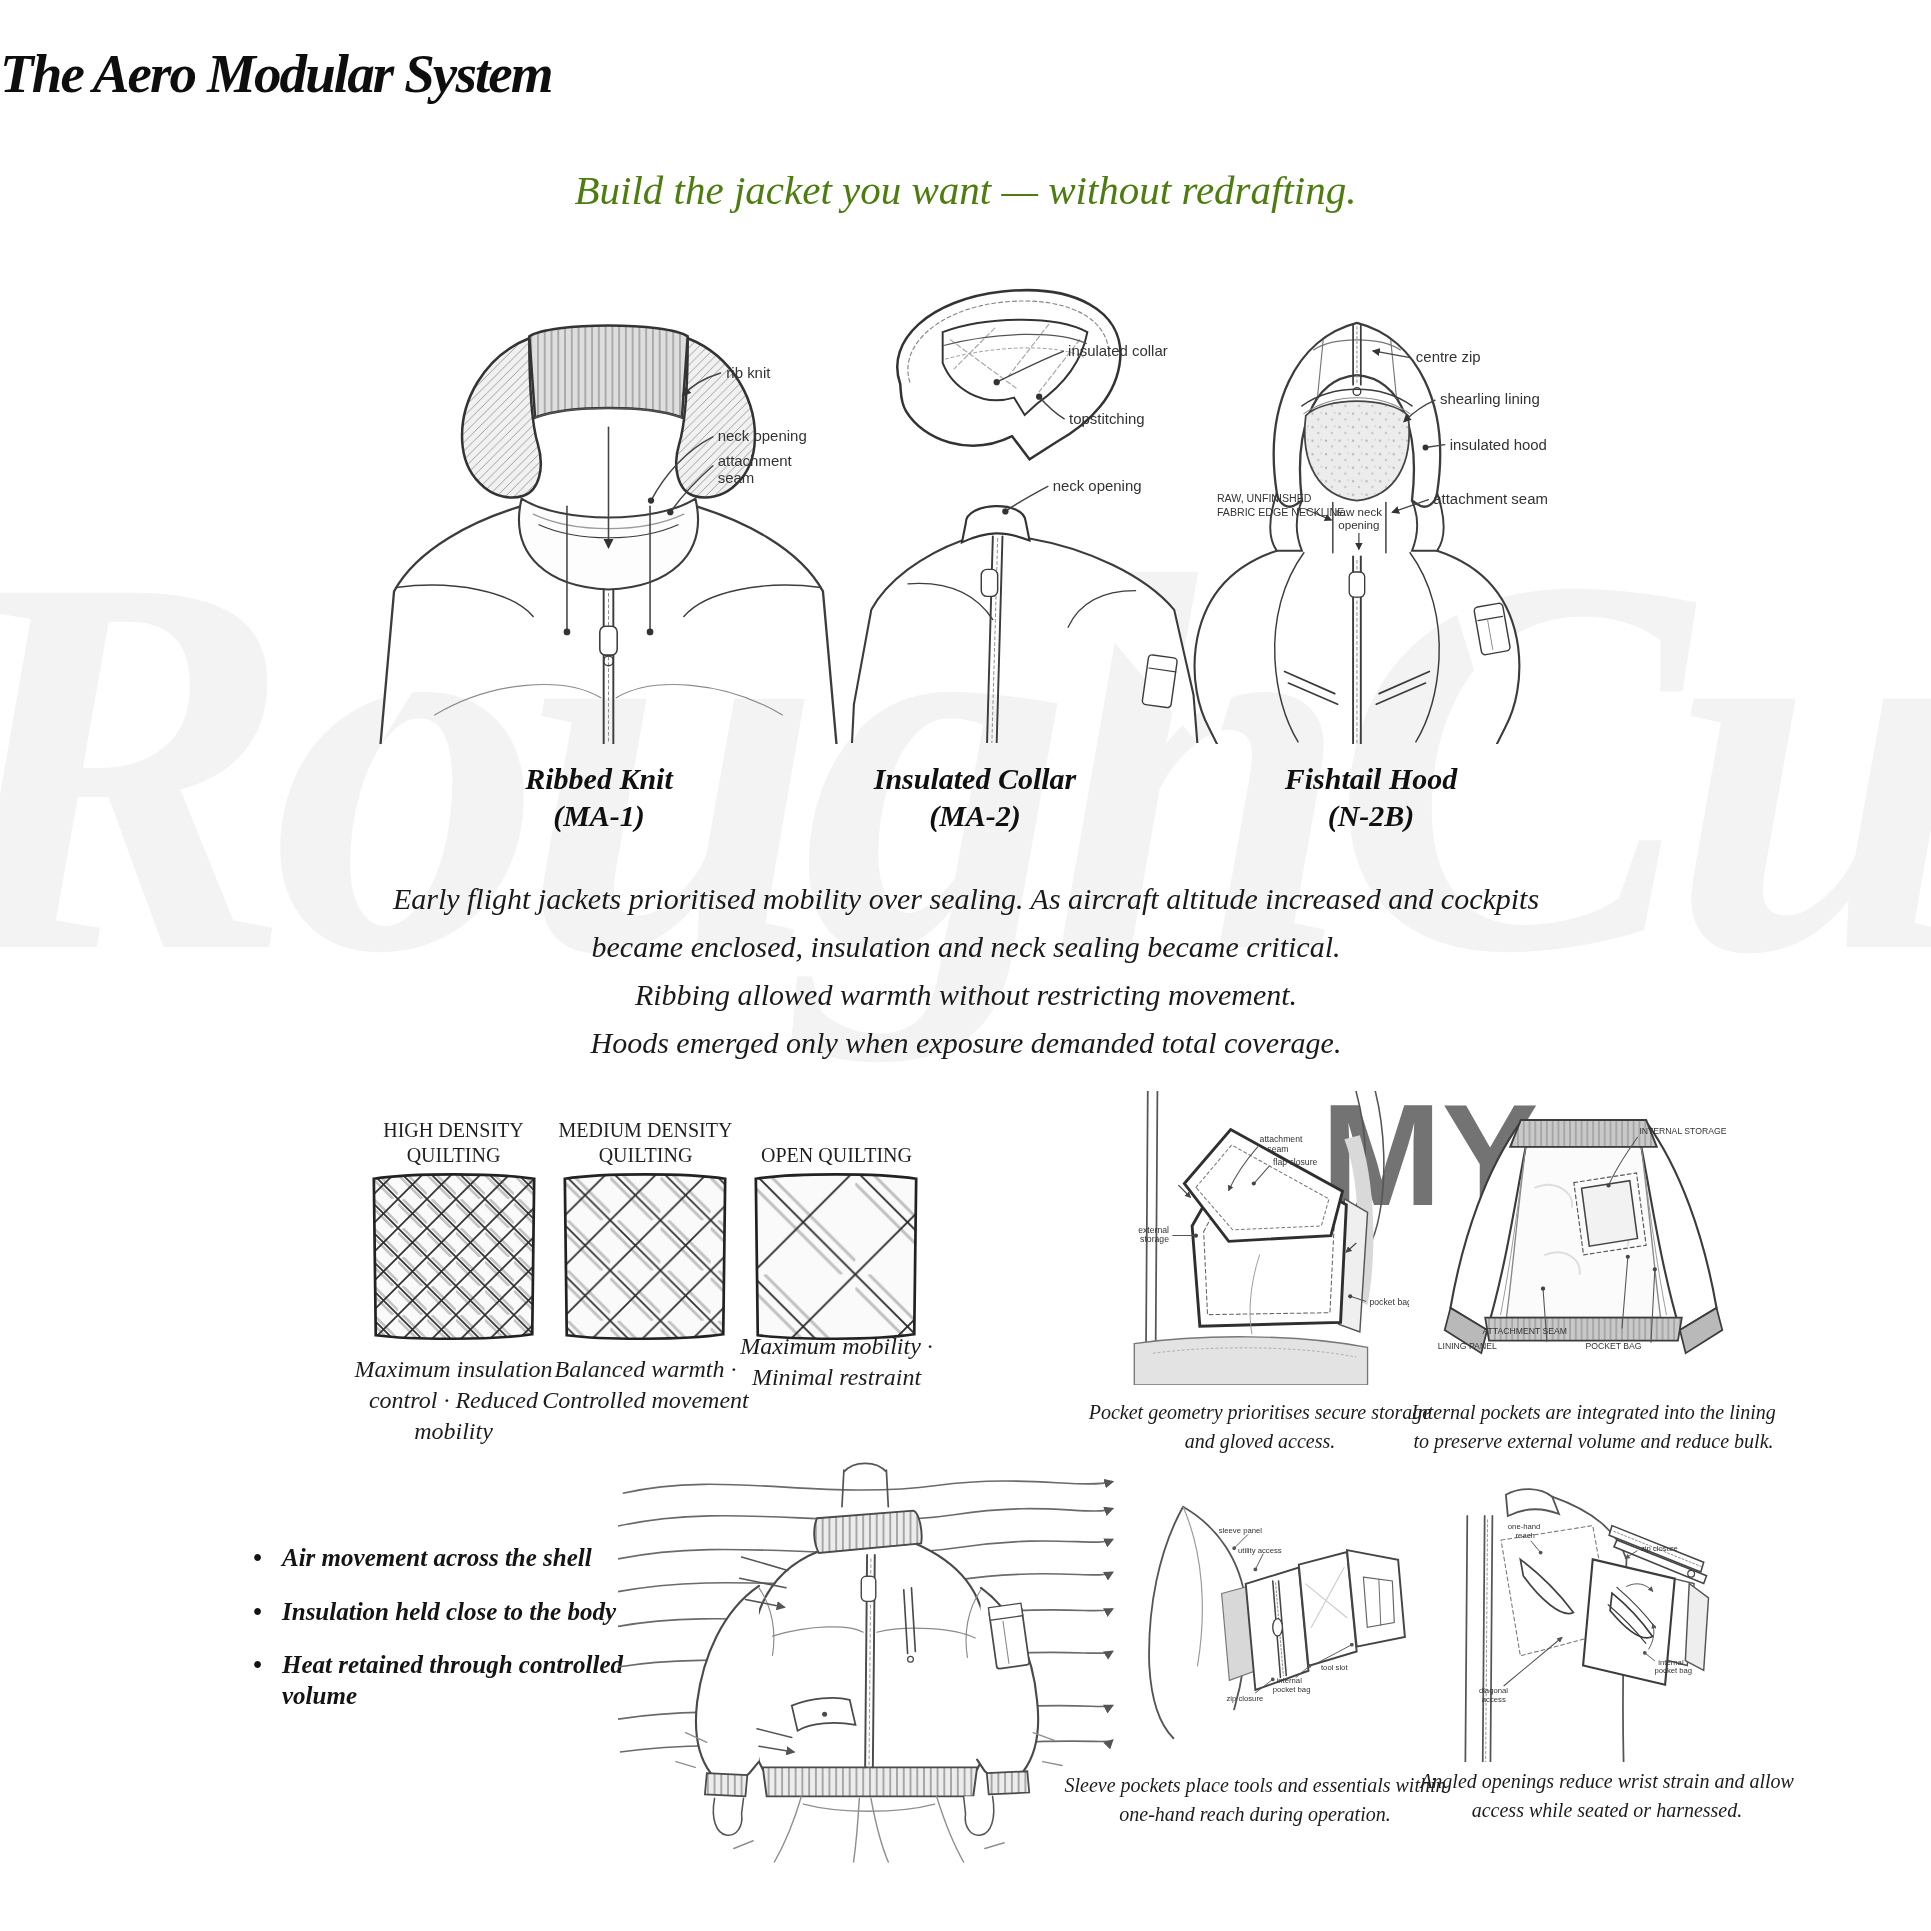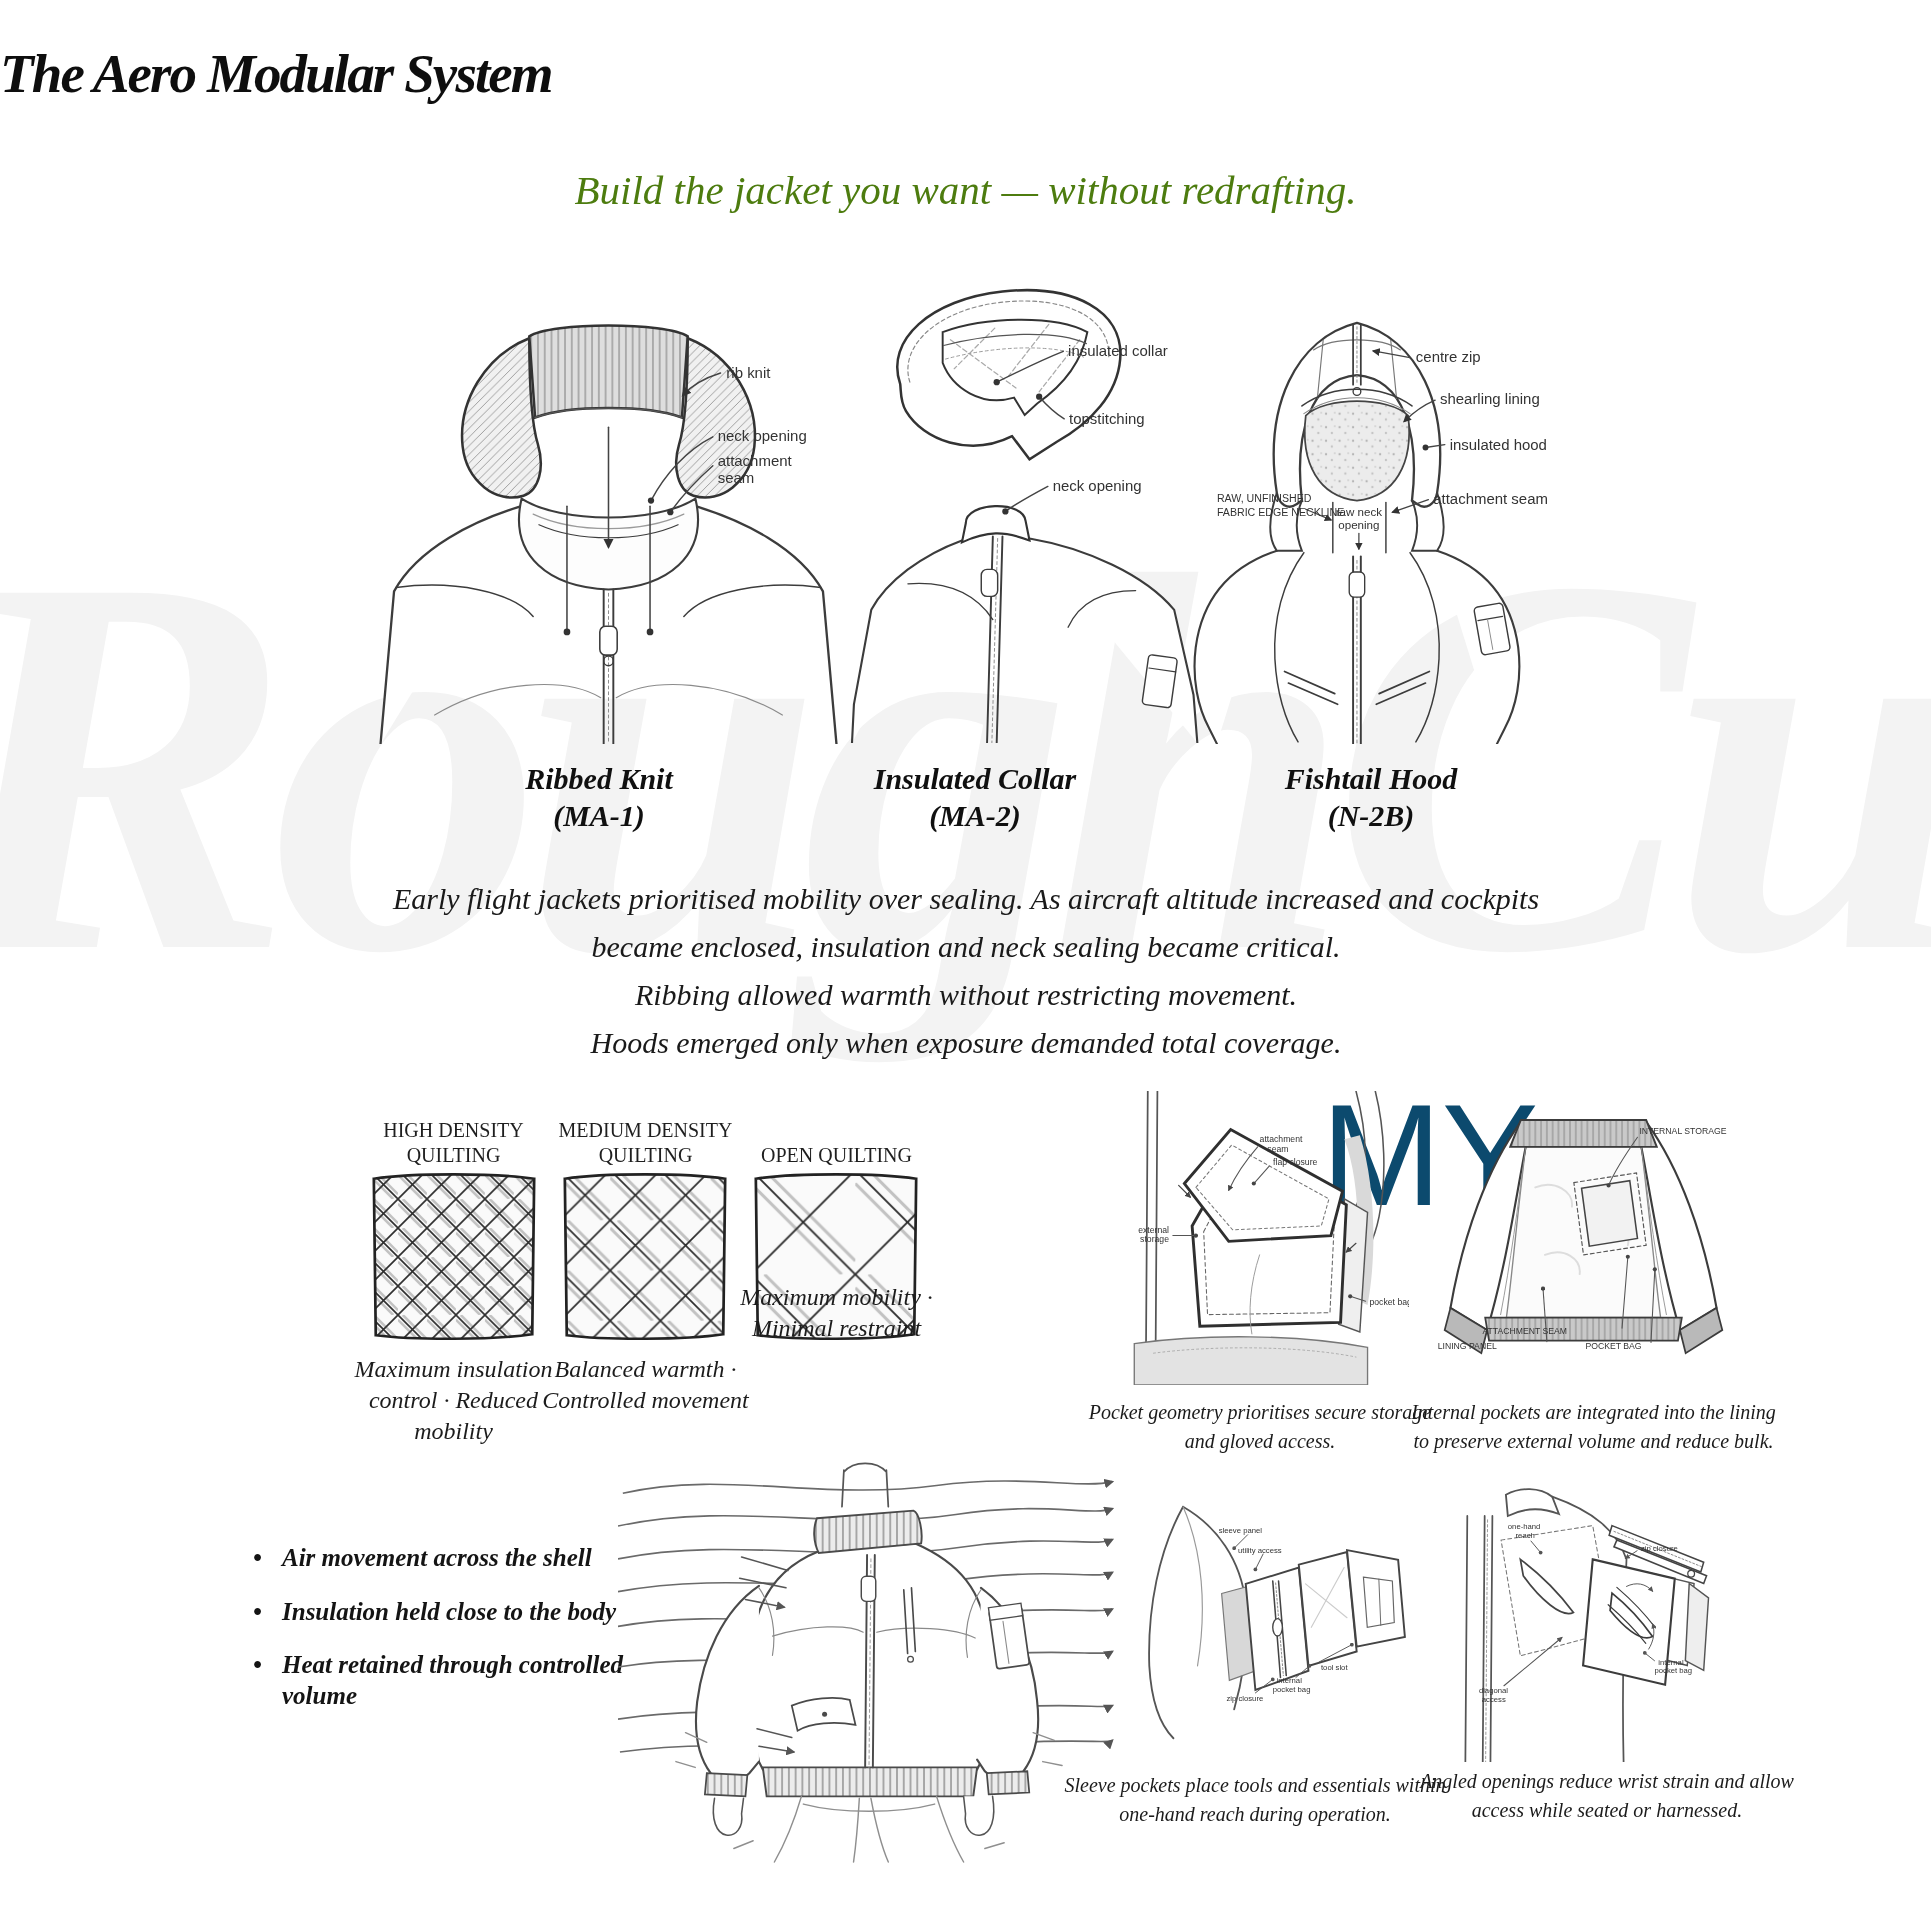--- a/index.html
+++ b/index.html
@@ -4,21 +4,21 @@
 <style>
   *{margin:0;padding:0;box-sizing:border-box}
   html,body{background:#fff}
   body{width:1931px;height:1931px;position:relative;overflow:hidden;
        font-family:"Liberation Serif",serif;color:#161616}
   .abs{position:absolute;z-index:2}
   .wm{position:absolute;z-index:0;font-style:italic;font-weight:700;
       font-size:541px;letter-spacing:-21px;color:#f3f3f3;white-space:nowrap;
       left:-68px;top:454px;user-select:none}
   .wm-sub{position:absolute;z-index:0;font-family:"Liberation Sans",sans-serif;
-      font-weight:400;font-size:145px;color:#0c4a6e;left:1321px;top:1072px}
+      font-weight:700;font-size:145px;color:#737373;left:1321px;top:1072px}
   .title{left:0;top:42px;width:1931px;font-style:italic;
       font-weight:700;font-size:55px;letter-spacing:-1.9px;color:#0e0e0e}
   .subtitle{left:0;top:166px;width:1931px;text-align:center;font-style:italic;
       font-size:41px;color:#4d7c0f}
   .mod-cap{width:406px;text-align:center;font-style:italic;font-weight:700;
       font-size:30px;line-height:1.22;color:#101010}
   .history{left:290px;top:875px;width:1352px;text-align:center;font-style:italic;
       font-size:30px;line-height:1.6;color:#1a1a1a}
   .qhead{width:203px;height:56px;display:flex;align-items:flex-end;justify-content:center;
       font-family:Liberation Serif, serif;font-size:20px;line-height:1.25;
@@ -254,21 +254,21 @@
   <path d="M0,14 L94,108 M14,0 L108,94" stroke="#c2c2c2" stroke-width="3.2" fill="none"></path>
   <path d="M0,0 L108,108 M108,0 L0,108" stroke="#2e2e2e" stroke-width="2" fill="none"></path>
  </pattern>
       </defs>
  <path d="M5,9 C45,3 131,3 171,9 L169,170 C130,176 46,176 7,171 Z" fill="url(#q3)" stroke="#222" stroke-width="2.8"></path>
 </svg>
 </div>
 
 <div class="abs qcap" style="left:350px;top:1354px">Maximum insulation control · Reduced mobility</div>
 <div class="abs qcap" style="left:542px;top:1354px">Balanced warmth · Controlled movement</div>
-<div class="abs qcap" style="left:733px;top:1282px">Maximum mobility · Minimal restraint</div>
+<div class="abs qcap" style="left:733px;top:1331px">Maximum mobility · Minimal restraint</div>
 
 <div class="abs" style="left:1115px;top:1091px">
 <svg width="294" height="294" viewBox="0 0 305 305">
  <defs>
   <marker id="p1a" viewBox="0 0 10 10" refX="8" refY="5" markerWidth="5.5" markerHeight="5.5" orient="auto">
           <path d="M0,0L10,5L0,10Z" fill="#444"></path>
         </marker>
   <marker id="p1d" viewBox="0 0 6 6" refX="3" refY="3" markerWidth="4.5" markerHeight="4.5">
           <circle cx="3" cy="3" r="2.6" fill="#444"></circle>
         </marker>

